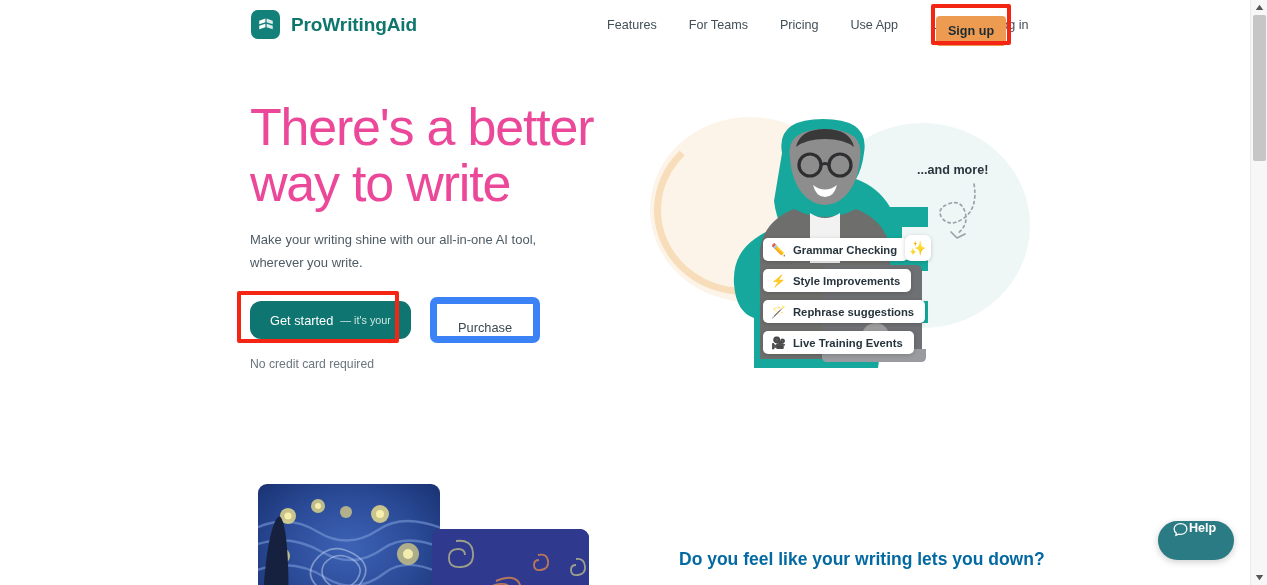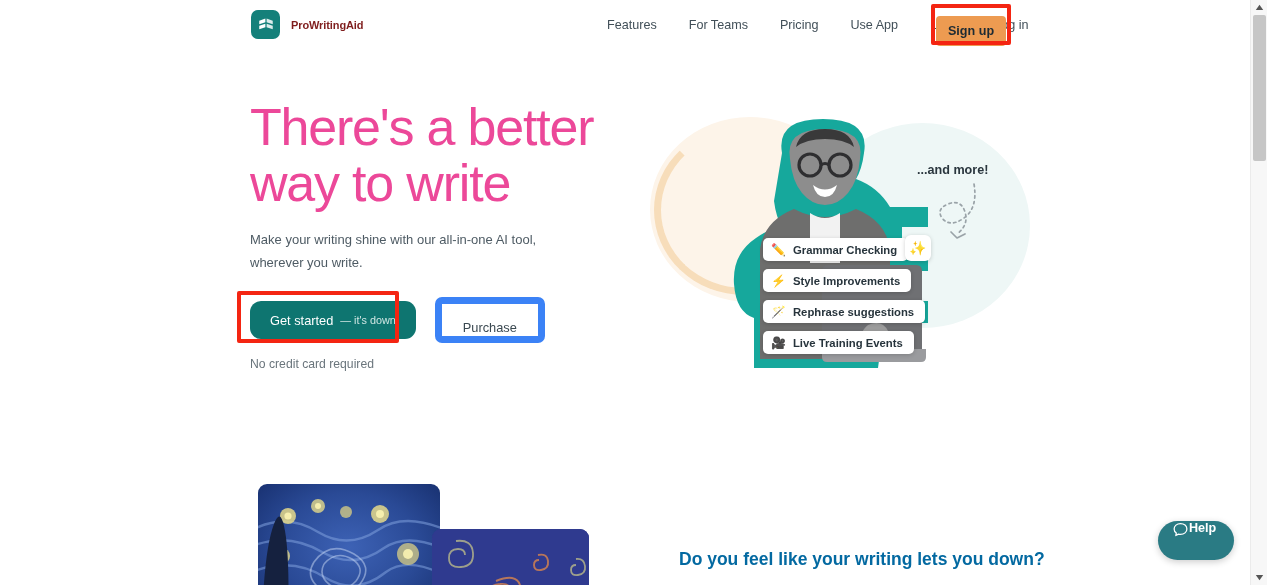--- a/index.html
+++ b/index.html
@@ -37,23 +37,23 @@
     display: flex; align-items: center; gap: 11px;
   }
   #brand-mark {
     width: 29px; height: 29px;
     border-radius: 7px;
     background: #14807a;
     display: flex; align-items: center; justify-content: center;
     flex: 0 0 auto;
   }
   #brand-name {
-    font-size: 11px;
+    font-size: 19px;
     font-weight: bold;
-    color: #7f1d1d;
+    color: #0f766e;
     letter-spacing: -0.1px;
     white-space: nowrap;
   }
   #nav {
     position: absolute;
     left: 595px; top: 0;
     height: 50px;
     display: flex; align-items: center; gap: 8px;
   }
   .nav-link {
@@ -345,21 +345,21 @@
         <button id="signup-btn">Sign up</button>
       </div>
     </div>
 
     <h1 id="hero-title">There's a better way to write</h1>
     <p id="hero-sub">Make your writing shine with our all-in-one AI tool, wherever you write.</p>
 
     <div id="cta-row">
       <button id="get-started-btn">
         <span>Get started</span>
-        <span id="get-started-free">— it's down</span>
+        <span id="get-started-free">— it's your</span>
       </button>
       <button id="purchase-btn">Purchase</button>
     </div>
 
     <div id="no-card">No credit card required</div>
 
     <div id="hero-art">
 
       <div class="blob" id="blob-cream"></div>
       <div class="blob" id="blob-mint"></div>

